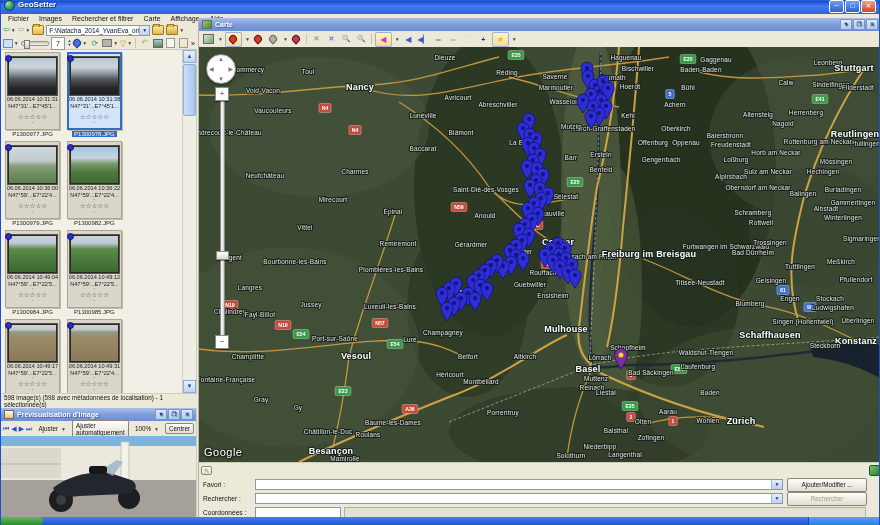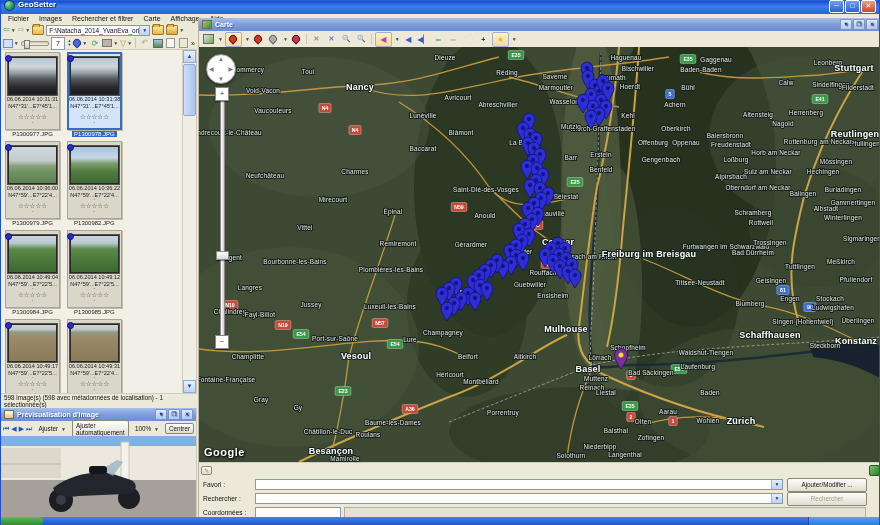--- a/index.html
+++ b/index.html
@@ -81,21 +81,21 @@
   .mlabel{font-size:6.4px;fill:#e8e8e2;stroke:#16201a;stroke-width:2px;paint-order:stroke;stroke-linejoin:round;letter-spacing:.2px;}
   .mlabel.big{font-size:9px;font-weight:bold;fill:#fff;}
   .badge{font-size:5.2px;font-weight:bold;fill:#fff;}
   
   .panctl{position:absolute;top:7px;left:7px;width:28px;height:28px;border-radius:50%;background:radial-gradient(circle,#ffffff 55%,#e3e3e3);border:1px solid #999;box-shadow:0 1px 2px rgba(0,0,0,.5);}
   .panctl span{position:absolute;font-size:6px;color:#777;}
   .zslider{position:absolute;left:16px;top:40px;width:13px;height:262px;}
   .ztrack{position:absolute;left:5px;top:6px;width:3px;height:250px;background:linear-gradient(90deg,#fff,#cfcfcf);border:1px solid #888;}
   .zbox{position:absolute;left:0;width:12px;height:12px;background:#fff;border:1px solid #888;box-shadow:0 1px 1px rgba(0,0,0,.4);color:#444;font-size:8px;line-height:11px;text-align:center;}
   .zthumb{position:absolute;left:1px;top:164px;width:11px;height:7px;background:linear-gradient(180deg,#fff,#d8d8d8);border:1px solid #888;box-shadow:0 1px 1px rgba(0,0,0,.4);}
-  .glogo{position:absolute;left:5px;bottom:4px;font-size:11px;font-weight:bold;color:#fff;letter-spacing:.5px;text-shadow:0 0 3px #000,1px 1px 2px #000;}
+  .glogo{position:absolute;left:5px;bottom:4px;font-size:11px;font-weight:normal;color:#fff;letter-spacing:.5px;text-shadow:0 0 3px #000,1px 1px 2px #000;}
   
   #pencilrow{position:absolute;top:444px;left:0;width:683px;height:15px;display:flex;align-items:center;padding:0 2px;box-sizing:border-box;border-top:1px solid #cfccbc;}
   .prow{position:absolute;left:0;width:683px;height:13px;display:flex;align-items:center;}
   .flabel{width:56px;font-size:6.6px;padding-left:4px;box-sizing:border-box;}
   .ffield{flex:0 0 auto;width:528px;height:11px;background:#fff;border:1px solid #7f9db9;display:flex;align-items:center;box-sizing:border-box;}
   .ffield .cbtn{margin-left:auto;width:10px;height:9px;font-size:5px;text-align:center;line-height:9px;color:#335;background:linear-gradient(180deg,#e6eefb,#bcd1f2);border-left:1px solid #9db9d9;}
   .formbtn{margin-left:4px;width:78px;height:12px;border:1px solid #8a8778;border-radius:2px;background:linear-gradient(180deg,#fdfdfb,#e0ddd0);font-size:6.3px;text-align:center;line-height:11px;}
   .formbtn.disabled{color:#a19f8b;}
   .coordinput{width:86px;height:11px;background:#fff;border:1px solid #7f9db9;box-sizing:border-box;}
   .coordgray{margin-left:3px;width:522px;height:11px;background:#e4e2d4;border:1px solid #b4b0a0;box-sizing:border-box;}

